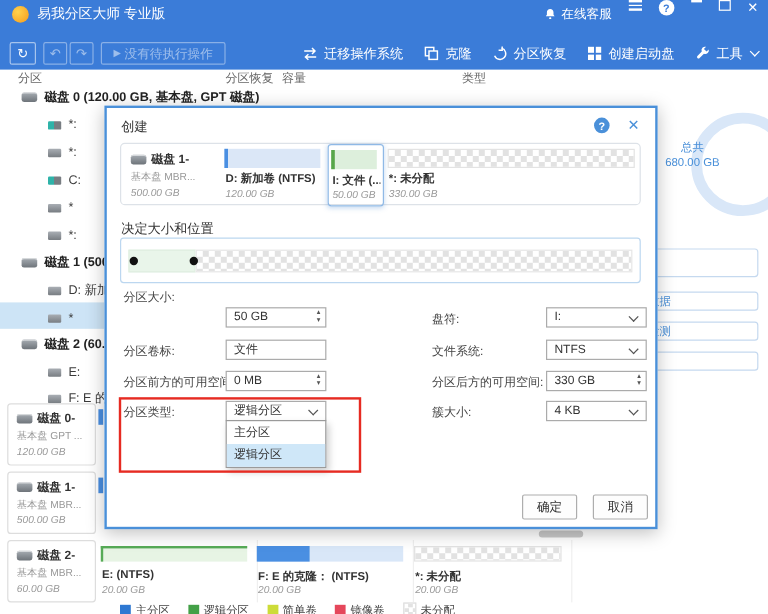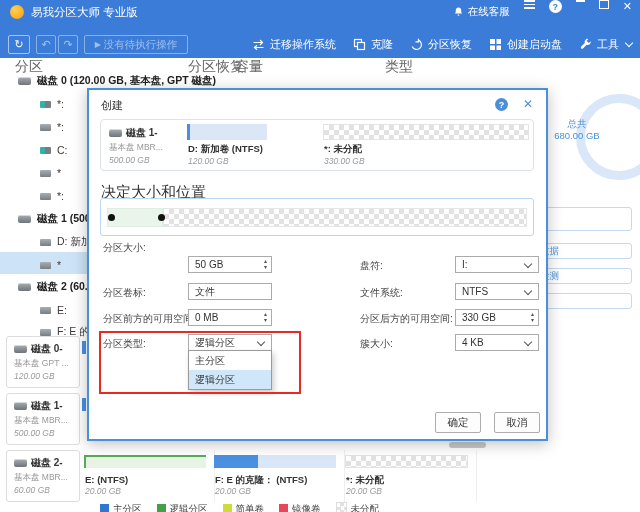--- a/index.html
+++ b/index.html
@@ -21,21 +21,21 @@
   .menu3 i{display:block;width:11px;height:1.6px;background:#fff;}
   
   .tbtn{position:absolute;top:35px;height:19px;border:1px solid rgba(255,255,255,.55);border-radius:2px;
         color:rgba(255,255,255,.95);font-size:11px;display:flex;align-items:center;justify-content:center;box-sizing:border-box;}
   .tbtn.dim{color:rgba(255,255,255,.5);border-color:rgba(255,255,255,.4);}
   .tool-right{position:absolute;right:8px;top:35px;height:19px;display:flex;align-items:center;gap:17px;color:#fff;font-size:11px;}
   .tool-item{display:flex;align-items:center;gap:5px;}
   .chev{width:5px;height:5px;border-right:1.3px solid #fff;border-bottom:1.3px solid #fff;
         transform:rotate(45deg);margin-left:2px;margin-top:-3px;}
   
-  .colhead{position:absolute;top:58px;height:15px;font-size:14px;color:#666;}
+  .colhead{position:absolute;top:58px;height:15px;font-size:10px;color:#666;}
   .trow{position:absolute;left:0;height:20px;display:flex;align-items:center;gap:6px;font-size:10.5px;color:#3a3a3a;white-space:nowrap;}
   .trow.disk{font-weight:bold;color:#222;}
   .sel-bg{position:absolute;left:0;top:252px;width:87px;height:22px;background:#cde4f6;}
   .hdd{width:13px;height:8px;background:linear-gradient(180deg,#a7adb3,#6e747a);border-radius:2px;
        box-shadow:inset 0 1px 0 rgba(255,255,255,.55);flex:0 0 auto;}
   .prt{width:11px;height:7px;background:linear-gradient(180deg,#a9aeb4,#787d82);border-radius:1px;flex:0 0 auto;}
   .prt.teal{background:linear-gradient(90deg,#2fb3a9 45%,#787d82 45%);}
   
   .dcard{position:absolute;left:6px;width:74px;height:52px;background:#fff;border:1px solid #ddd;border-radius:3px;
          box-sizing:border-box;padding:5px 0 0 7px;}
@@ -70,21 +70,21 @@
   .mapbox{position:absolute;left:11px;top:29px;width:434px;height:52px;border:1px solid #dde2e8;border-radius:4px;box-sizing:border-box;}
   .mcell{position:absolute;top:0;height:50px;}
   .mbar{position:absolute;top:4px;left:2px;height:16px;box-sizing:border-box;}
   .mlab{position:absolute;top:23px;left:3px;font-size:9.5px;font-weight:600;color:#333;white-space:nowrap;overflow:hidden;}
   .msz{position:absolute;top:36px;left:3px;font-size:8.5px;color:#999;font-style:italic;white-space:nowrap;}
   .minfo{position:absolute;left:8px;top:6px;}
   .minfo .nm{display:flex;align-items:center;gap:4px;font-size:10px;font-weight:bold;color:#333;}
   .minfo .in{font-size:8.5px;color:#999;margin-top:2px;}
   .minfo .sz{font-size:8.5px;color:#999;font-style:italic;margin-top:1px;}
   .isel{border:1px solid #8fb9e6;border-radius:3px;box-shadow:0 1px 4px rgba(80,140,210,.35);}
-  .sect{position:absolute;left:12px;top:93px;font-size:15px;color:#333;}
+  .sect{position:absolute;left:12px;top:93px;font-size:11px;color:#333;}
   .sliderbox{position:absolute;left:11px;top:108px;width:434px;height:38px;border:1px solid #bcd7f0;border-radius:3px;box-sizing:border-box;}
   .track{position:absolute;left:6px;top:9px;right:6px;height:19px;}
   .trk-green{position:absolute;left:0;top:0;width:56px;height:19px;background:#e9f5ea;border:1px solid #dfeee0;box-sizing:border-box;}
   .handle{position:absolute;top:6px;width:7px;height:7px;border-radius:50%;background:#111;}
   .flabel{position:absolute;font-size:10px;color:#444;white-space:nowrap;}
   .fbox{position:absolute;width:84px;height:17px;border:1px solid #ababab;box-sizing:border-box;background:#fff;
         font-size:10px;color:#333;line-height:15px;padding-left:6px;}
   .fbox.r{left:366px;width:84px;}
   .spin{position:absolute;right:4px;top:1px;display:flex;flex-direction:column;line-height:6px;font-size:6px;color:#555;}
   .selchev{position:absolute;right:7px;top:4px;width:5px;height:5px;border-right:1.3px solid #555;border-bottom:1.3px solid #555;transform:rotate(45deg);}
@@ -322,20 +322,25 @@
             <span>磁盘 1-</span>
           </div>
         <div class="in">基本盘 MBR...</div>
         <div class="sz">500.00 GB</div>
       </div>
       <div class="mcell" style="left:84px;width:87px;">
         <div class="mbar" style="width:80px;background:#dbe7f7;border-left:3px solid #4a8fe2;"></div>
         <div class="mlab" style="width:83px;">D: 新加卷 (NTFS)</div>
         <div class="msz">120.00 GB</div>
       </div>
+      <div class="mcell isel" style="left:172px;width:45px;">
+        <div class="mbar" style="width:38px;background:#ddefdc;border-left:3px solid #57a64a;"></div>
+        <div class="mlab" style="width:40px;">I: 文件 (...</div>
+        <div class="msz">50.00 GB</div>
+      </div>
       <div class="mcell" style="left:220px;width:212px;">
         <div class="mbar checker" style="width:206px;border:1px solid #e3e3e3;"></div>
         <div class="mlab">*: 未分配</div>
         <div class="msz">330.00 GB</div>
       </div>
     </div>
 
     <div class="sect">决定大小和位置</div>
 
     <div class="sliderbox">

